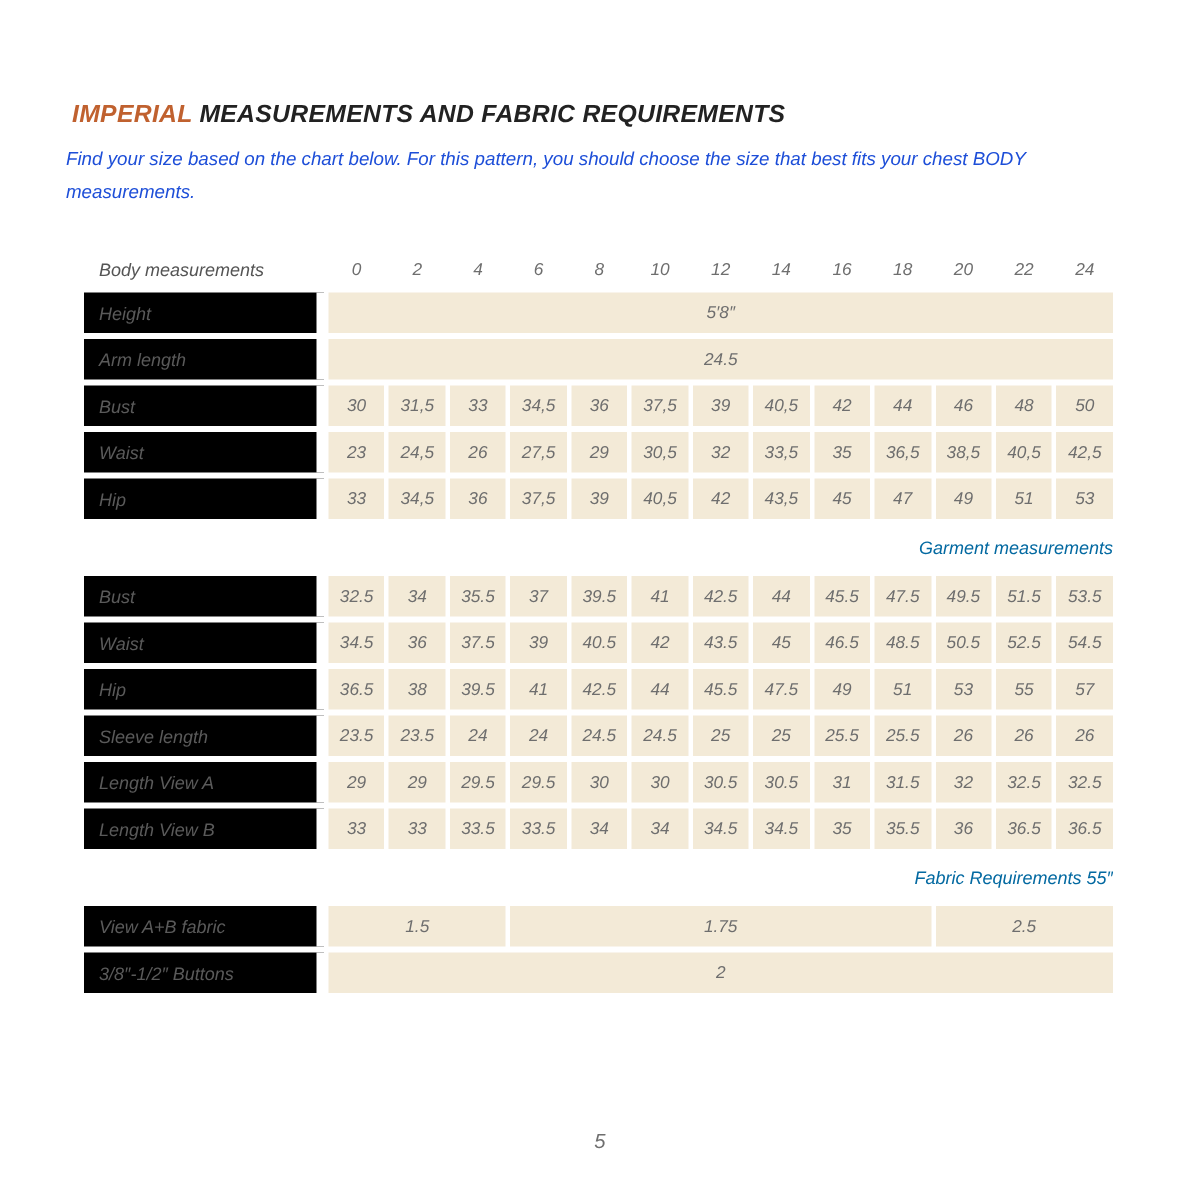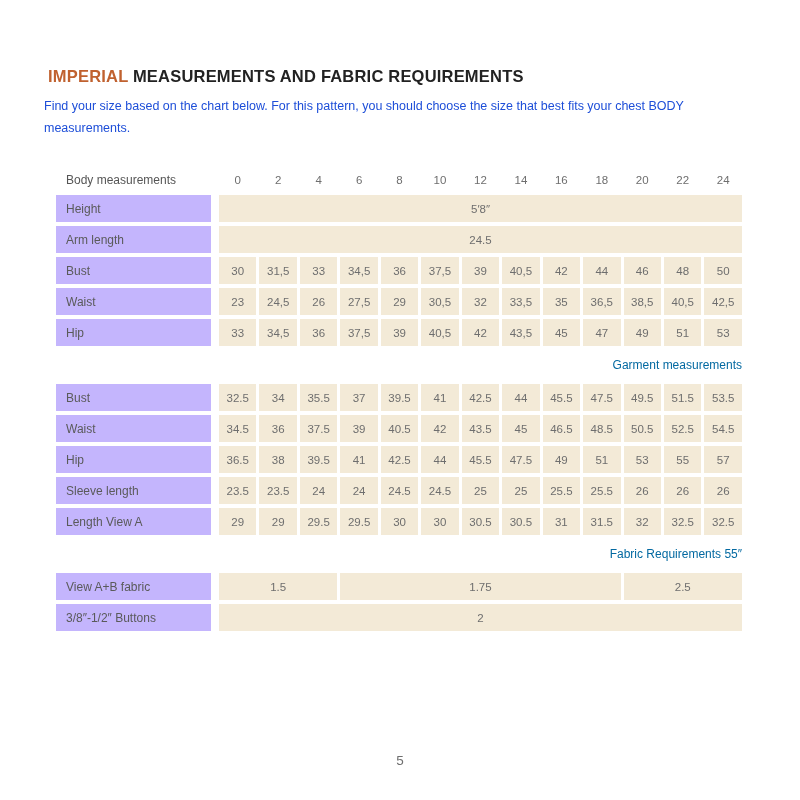--- a/index.html
+++ b/index.html
@@ -1,21 +1,21 @@
 <!DOCTYPE html>
 <html><head>
 <meta charset="utf-8">
 <style>
   html, body { margin: 0; padding: 0; background: #ffffff; }
   body {
     width: 800px; height: 800px;
     font-family: "Liberation Sans", sans-serif;
     position: relative;
   }
-  .page { width: 800px; height: 776px; position: relative; overflow: hidden; background: #fff; }
+  .page { width: 800px; height: 776px; position: relative; overflow: hidden; background: #fff; font-style: italic; }
   .content { padding: 67px 44px 0 44px; }
 
   .title {
     margin: 0 0 9px 4px;
     font-size: 16.5px;
     font-weight: 700;
     letter-spacing: 0.2px;
     color: #222222;
   }
   .title .accent { color: #c0612f; }
@@ -39,21 +39,21 @@
     vertical-align: middle;
     overflow: hidden;
     white-space: nowrap;
   }
   .label-cell {
     text-align: left;
     padding-left: 10px;
     font-size: 12px;
     color: #5a5a5a;
   }
-  .data-row .label-cell { background: #c4b5fd; border-right: 5px solid #ffffff; margin-top: 28px; }
+  .data-row .label-cell { background: #000000; border-right: 5px solid #ffffff; margin-top: 28px; }
   .value-cell { background: #f3ead7; }
   .header-row td { height: 22px; background: #ffffff; margin-top: 44px; }
   .header-row .label-cell { font-size: 12px; color: #555555; }
   .section-row td {
     height: 30px;
     background: #ffffff;
     text-align: right;
     padding-left: 10px;
     font-size: 12px;
     color: #0369a1;
@@ -240,20 +240,36 @@
             <td class="value-cell">30</td>
             <td class="value-cell">30</td>
             <td class="value-cell">30.5</td>
             <td class="value-cell">30.5</td>
             <td class="value-cell">31</td>
             <td class="value-cell">31.5</td>
             <td class="value-cell">32</td>
             <td class="value-cell">32.5</td>
             <td class="value-cell">32.5</td>
           </tr>
+          <tr class="data-row">
+            <td class="label-cell">Length View B</td>
+            <td class="value-cell">33</td>
+            <td class="value-cell">33</td>
+            <td class="value-cell">33.5</td>
+            <td class="value-cell">33.5</td>
+            <td class="value-cell">34</td>
+            <td class="value-cell">34</td>
+            <td class="value-cell">34.5</td>
+            <td class="value-cell">34.5</td>
+            <td class="value-cell">35</td>
+            <td class="value-cell">35.5</td>
+            <td class="value-cell">36</td>
+            <td class="value-cell">36.5</td>
+            <td class="value-cell">36.5</td>
+          </tr>
           <tr class="section-row">
             <td colspan="14">Fabric Requirements 55″</td>
           </tr>
           <tr class="data-row">
             <td class="label-cell">View A+B fabric</td>
             <td class="value-cell" colspan="3">1.5</td>
             <td class="value-cell" colspan="7">1.75</td>
             <td class="value-cell" colspan="3">2.5</td>
           </tr>
           <tr class="data-row">

